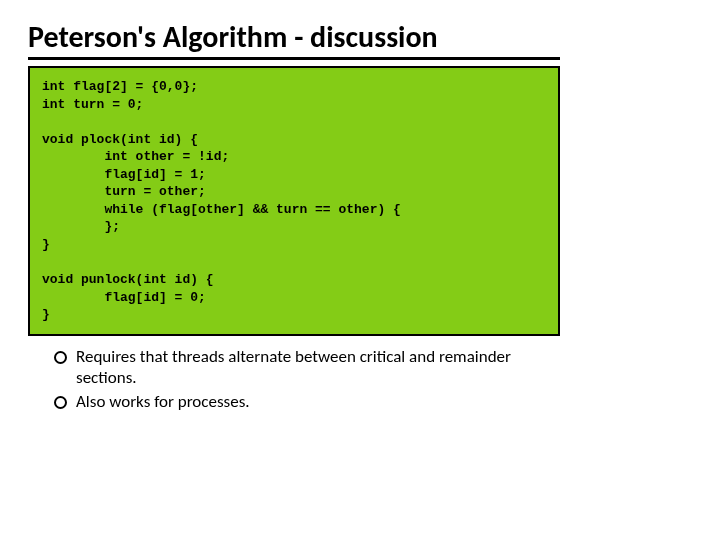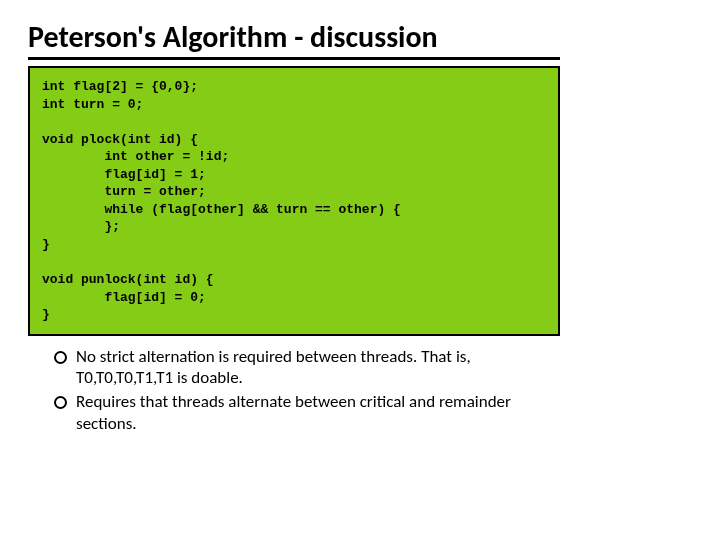--- a/index.html
+++ b/index.html
@@ -65,16 +65,16 @@
         flag[id] = 1;
         turn = other;
         while (flag[other] &amp;&amp; turn == other) {
         };
 }
 
 void punlock(int id) {
         flag[id] = 0;
 }</div>
   <ul class="bullets">
-    <li>No strict alternation is required between threads.  That is, T0,T0,T0,T1,T1 is doable.</li>
     <li>Requires that threads alternate between critical and remainder sections.</li>
+    <li>Also works for processes.</li>
   </ul>
 </div>
 
 </body></html>

